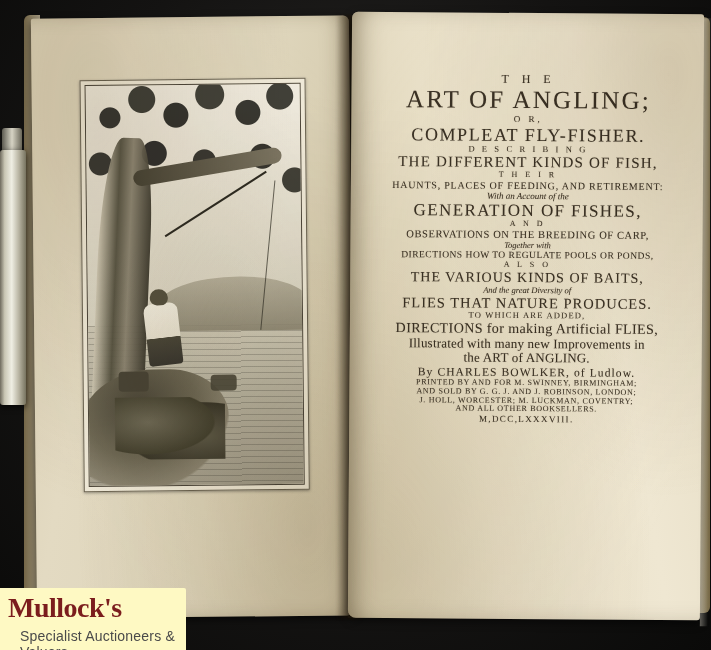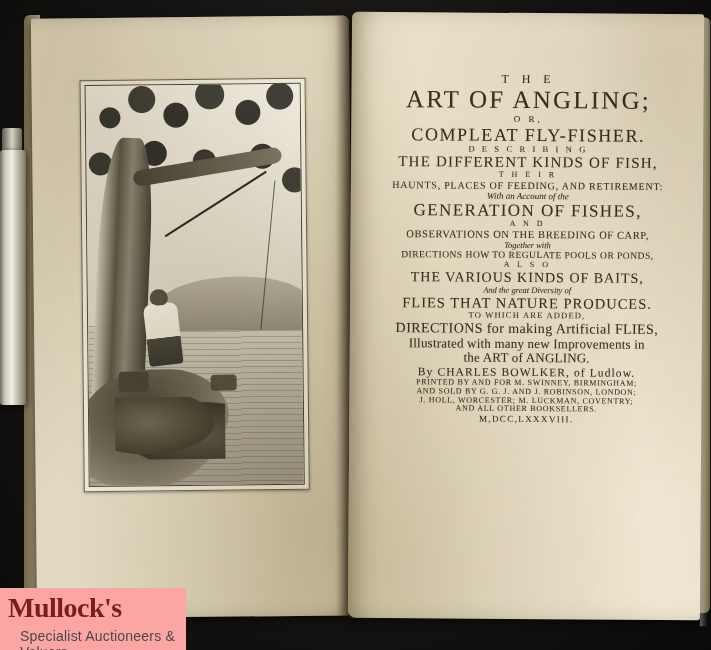--- a/index.html
+++ b/index.html
@@ -134,21 +134,21 @@
   .t-flies{font-size:14.5px;letter-spacing:1px;}
   .t-towhich{font-size:8.5px;letter-spacing:1.2px;margin:7px 0 3px;}
   .t-dirflies{font-size:14px;letter-spacing:.4px;}
   .t-illus{font-size:13px;letter-spacing:.2px;margin-top:1px;}
   .t-artof{font-size:13px;letter-spacing:.2px;margin-top:1px;}
   .t-author{font-size:11.5px;letter-spacing:1.1px;margin-top:16px;}
   .imprint{margin-top:16px;font-size:8px;letter-spacing:.7px;line-height:1.45;}
   .t-date{font-size:9px;letter-spacing:1.4px;margin-top:14px;}
 
   
-  .logo{position:absolute;left:0;bottom:0;width:186px;height:62px;background:#fca5a5;
+  .logo{position:absolute;left:0;bottom:0;width:186px;height:62px;background:#fef9c3;
     border-top-right-radius:2px;}
   .logo-name{position:absolute;left:8px;top:4px;font-family:"Liberation Serif",serif;
     font-size:28px;font-weight:700;color:#7b1d1d;letter-spacing:-.5px;}
   .logo-sub{position:absolute;left:20px;top:40px;font-family:"Liberation Sans",sans-serif;
     font-size:14px;color:#4a4a4a;letter-spacing:.2px;}
 
   .fold{position:absolute;left:352px;top:4px;width:8px;height:608px;
     background:linear-gradient(90deg,rgba(255,250,235,.35),rgba(0,0,0,0));}
 </style>
 </head>

